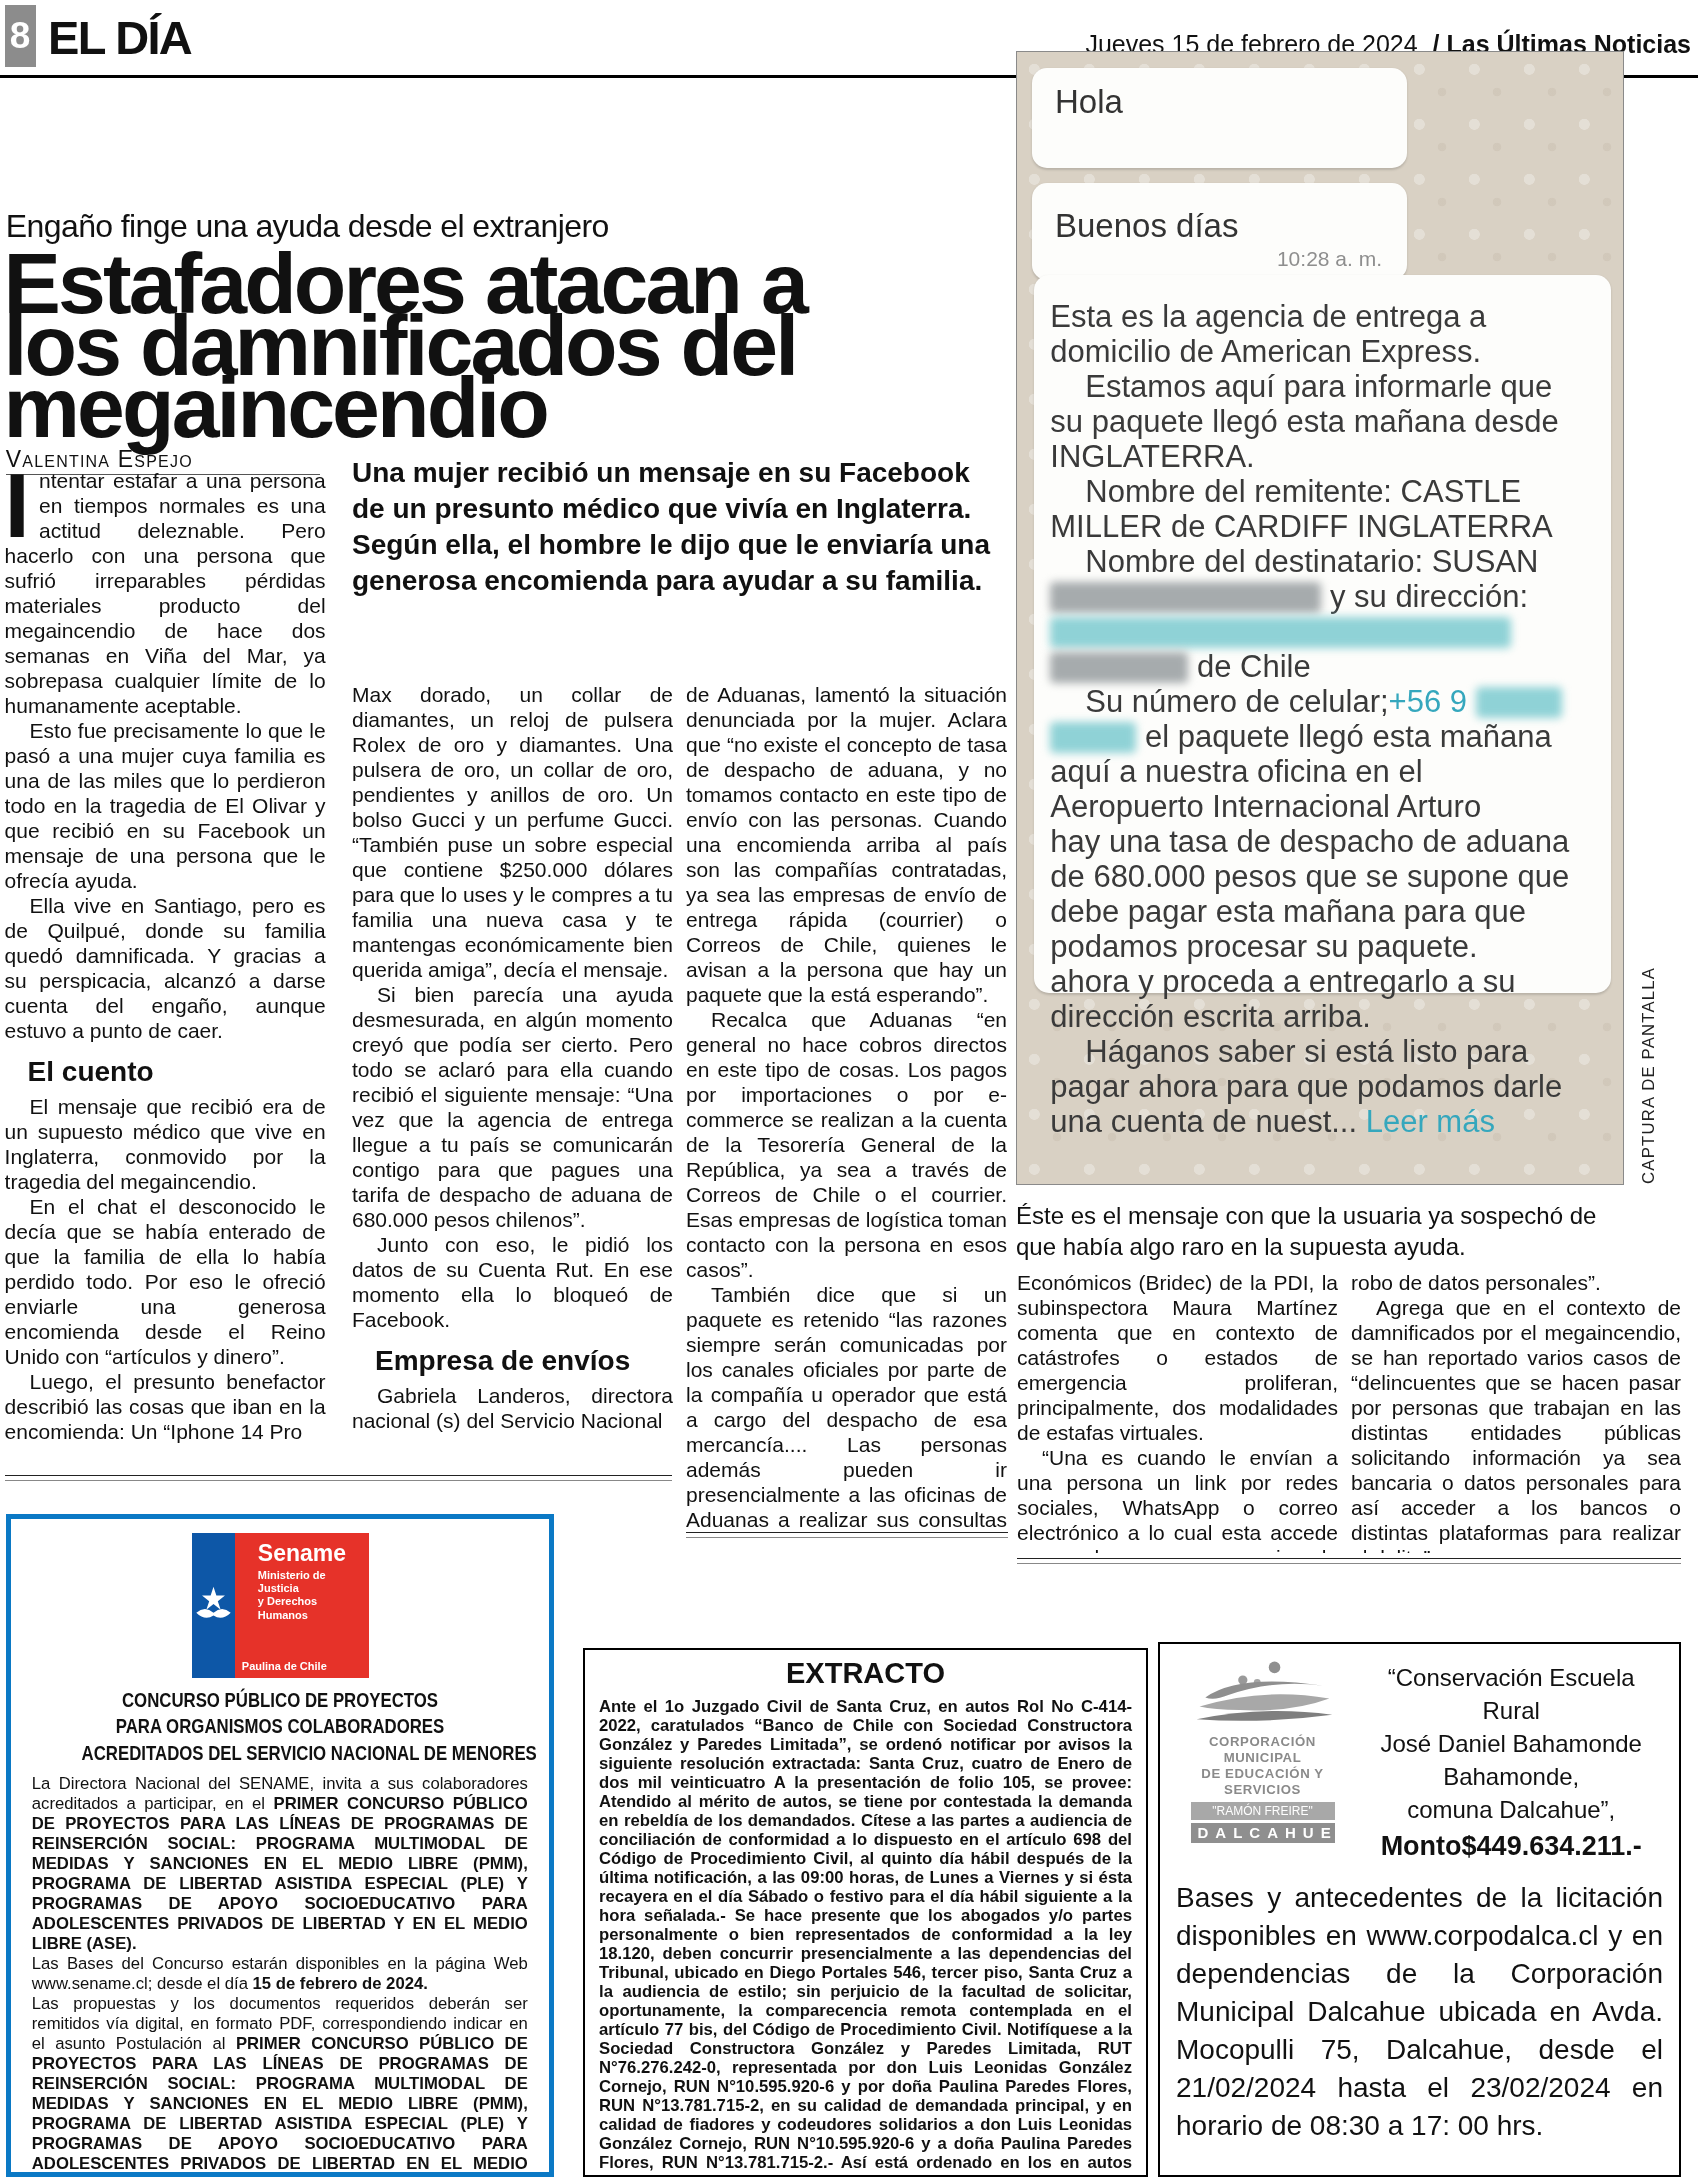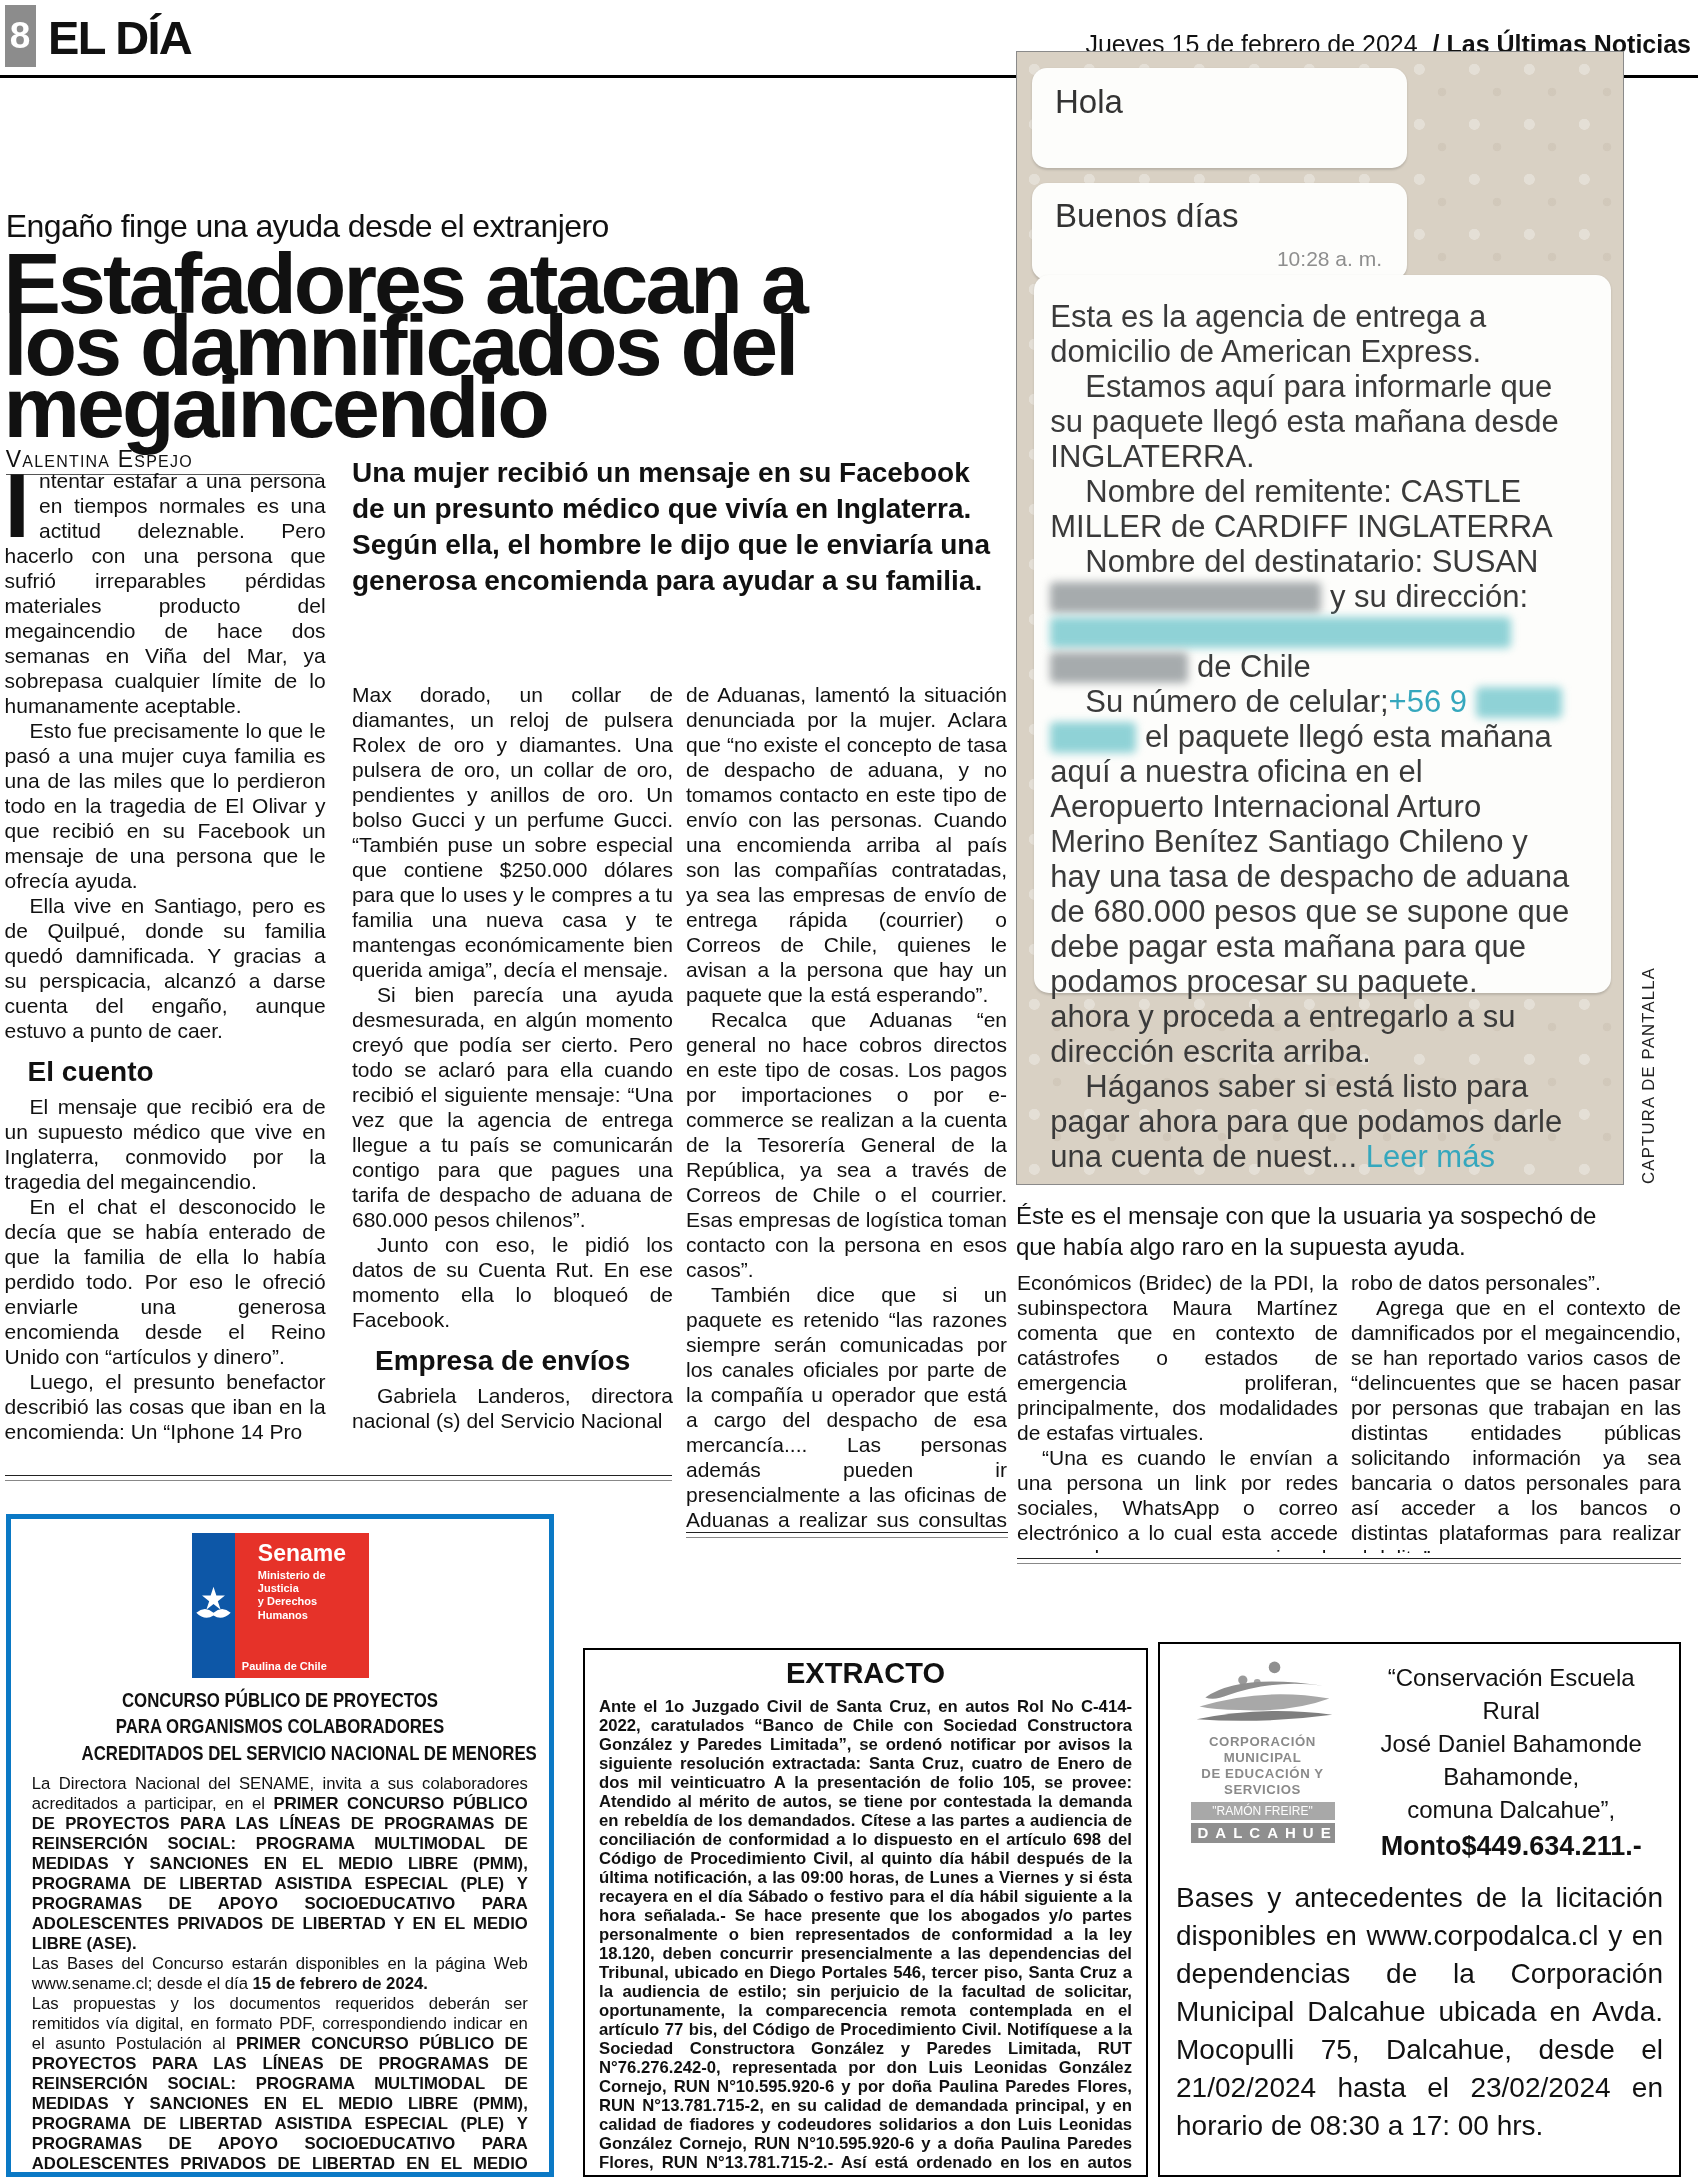--- a/index.html
+++ b/index.html
@@ -45,21 +45,21 @@
   
   #photo{left:1016px;top:51px;width:608px;height:1134px;background:#d9d1c4;
          border:1.2px solid #8a8a8a;overflow:hidden}
   #photo .wall{position:absolute;inset:0;opacity:.55;
     background-image:radial-gradient(circle at 17.3px 17.3px, rgba(255,255,255,.55) 0 5.2px, rgba(255,255,255,0) 5.8px),
                      radial-gradient(circle at 40px 40px, rgba(190,178,160,.5) 0 4px, rgba(190,178,160,0) 4.6px);
     background-size:55px 55px}
   .bubble{position:absolute;background:#fdfdfb;border-radius:15px;color:#333;
           box-shadow:0 1.2px 2.3px rgba(0,0,0,.15)}
   #b1{left:15px;top:16px;width:375px;height:100px;padding:15px 23px;font-size:33px}
-  #b2{left:15px;top:131px;width:375px;height:97px;padding:14px 23px;font-size:33px}
+  #b2{left:15px;top:131px;width:375px;height:97px;padding:24px 23px;font-size:33px}
   #b2 .time{position:absolute;right:25px;bottom:9.2px;font-size:21px;color:#8e8e8e}
   #b3{left:17.3px;top:223px;width:577px;height:718px;padding:24px 11.5px 17.3px 16px;font-size:31px}
   .chat-line{line-height:35px;white-space:nowrap;color:#3a3a3a}
   .chat-line.ind{padding-left:35px}
   .redact{display:inline-block;height:31px;border-radius:4.6px;filter:blur(4px);vertical-align:-5.8px}
   .redact.gray{background:#a6abad}
   .redact.teal{background:#8fd2d6}
   .chat-link{color:#35a7bd}
   #credit{left:1639px;top:967px;writing-mode:vertical-rl;transform:rotate(180deg);
           font-size:16.7px;letter-spacing:1.2px;color:#222}
@@ -175,21 +175,20 @@
       <div class="chat-line ind"><span>Nombre del remitente: CASTLE</span></div>
       <div class="chat-line"><span>MILLER de CARDIFF INGLATERRA</span></div>
       <div class="chat-line ind"><span>Nombre del destinatario: SUSAN</span></div>
       <div class="chat-line"><span class="redact gray" style="width: 271px;"></span><span> y su dirección:</span></div>
       <div class="chat-line"><span class="redact teal" style="width: 461px;"></span></div>
       <div class="chat-line"><span class="redact gray" style="width: 138px;"></span><span> de Chile</span></div>
       <div class="chat-line ind"><span>Su número de celular;</span><span class="chat-link">+56 9 </span><span class="redact teal" style="width: 86px;"></span></div>
       <div class="chat-line"><span class="redact teal" style="width: 86px;"></span><span> el paquete llegó esta mañana</span></div>
       <div class="chat-line"><span>aquí a nuestra oficina en el</span></div>
       <div class="chat-line"><span>Aeropuerto Internacional Arturo</span></div>
-      <div class="chat-line"><span>Merino Benítez Santiago Chileno y</span></div>
       <div class="chat-line"><span>hay una tasa de despacho de aduana</span></div>
       <div class="chat-line"><span>de 680.000 pesos que se supone que</span></div>
       <div class="chat-line"><span>debe pagar esta mañana para que</span></div>
       <div class="chat-line"><span>podamos procesar su paquete.</span></div>
       <div class="chat-line"><span>ahora y proceda a entregarlo a su</span></div>
       <div class="chat-line"><span>dirección escrita arriba.</span></div>
       <div class="chat-line ind"><span>Háganos saber si está listo para</span></div>
       <div class="chat-line"><span>pagar ahora para que podamos darle</span></div>
       <div class="chat-line"><span>una cuenta de nuest... </span><span class="chat-link">Leer más</span></div>
     </div>

